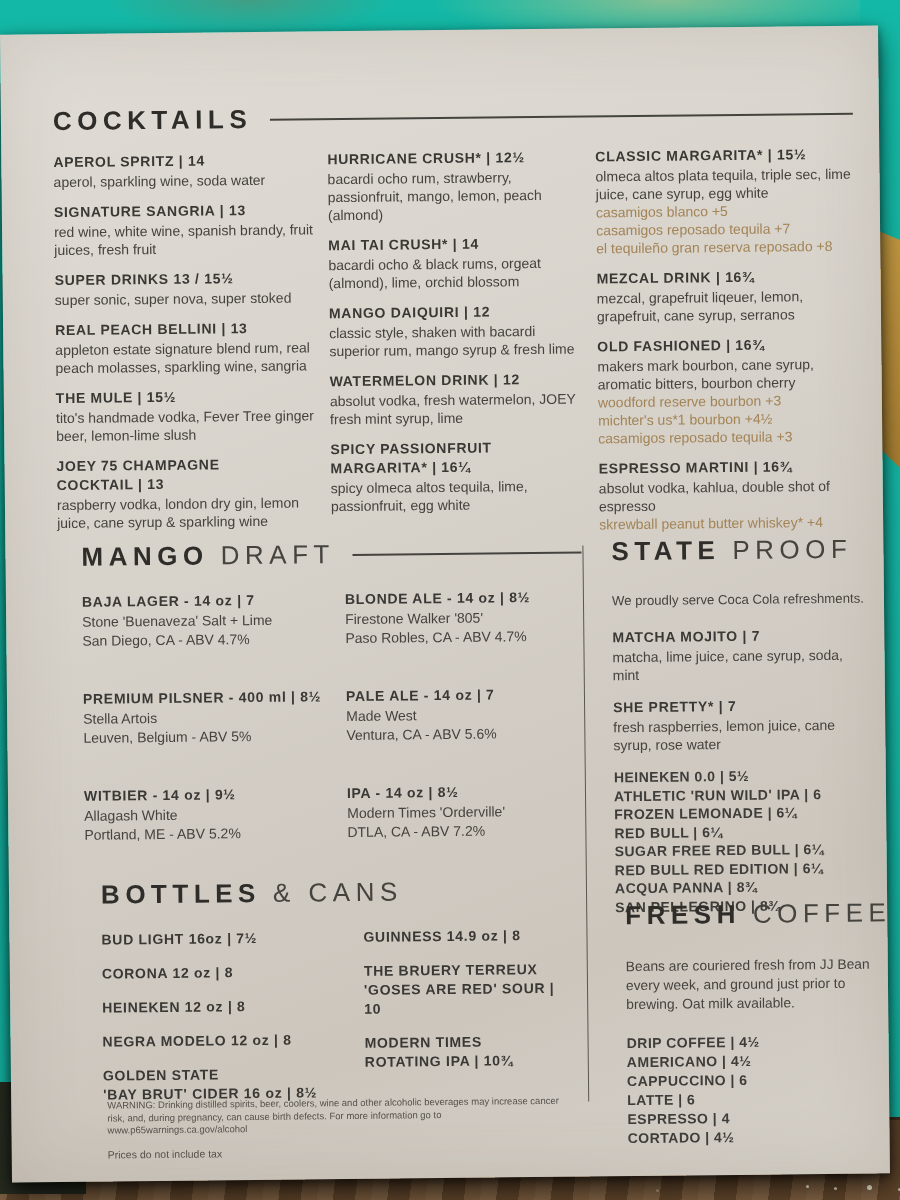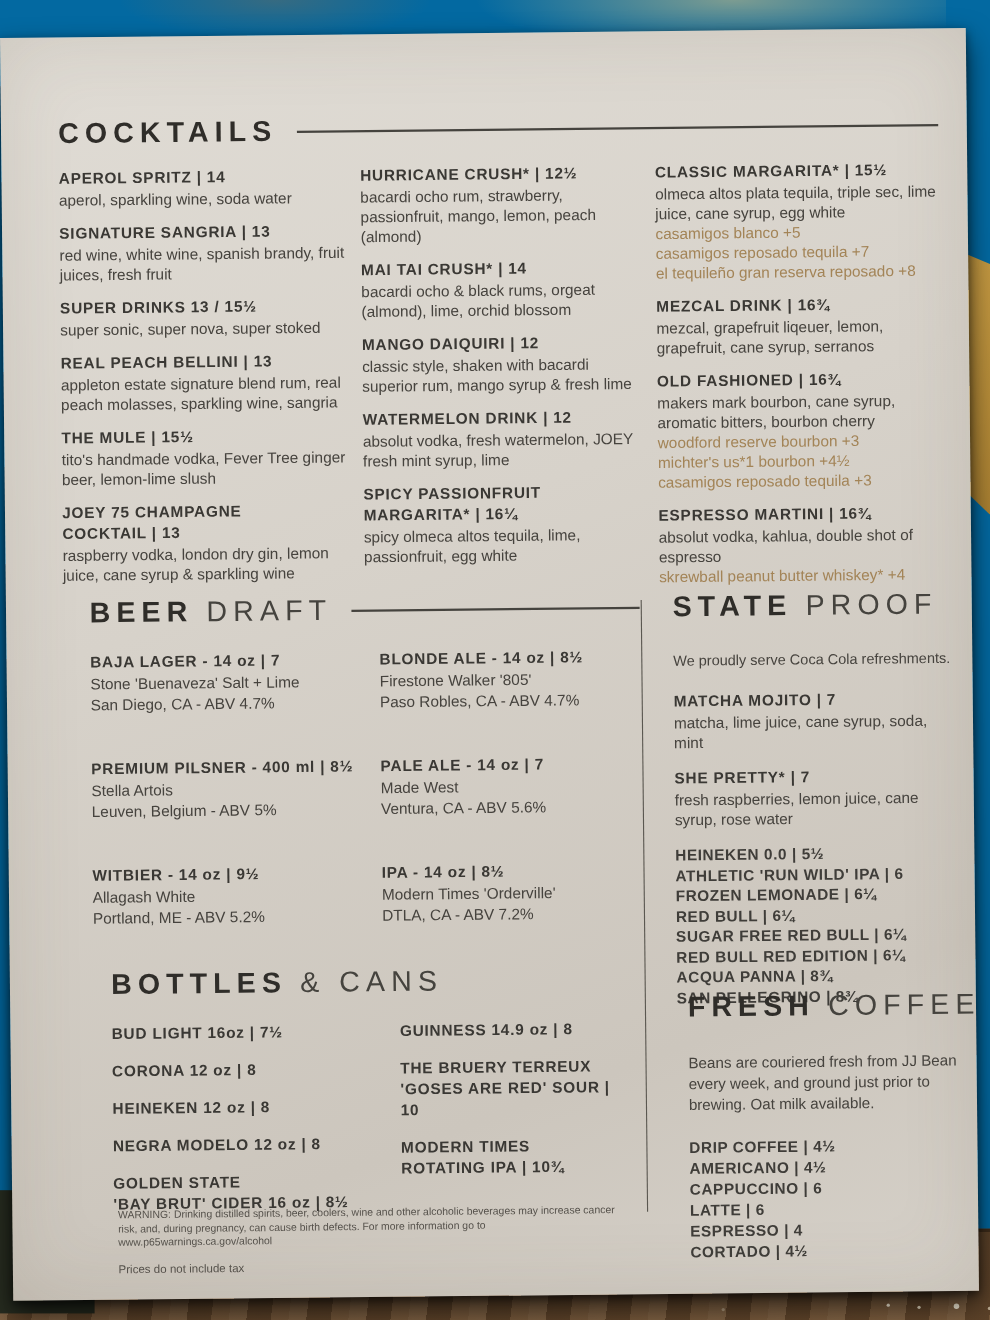--- a/index.html
+++ b/index.html
@@ -1,17 +1,17 @@
 <!DOCTYPE html>
 <html><head>
 <meta charset="utf-8">
 <style>
   html,body{margin:0;padding:0;}
   body{width:900px;height:1200px;overflow:hidden;background:#16130f;font-family:"Liberation Sans",sans-serif;}
-  #stage{position:relative;width:900px;height:1200px;background:#0369a1;overflow:hidden;}
+  #stage{position:relative;width:900px;height:1200px;background:#14b8a6;overflow:hidden;}
   .glow1{position:absolute;left:430px;top:0;width:430px;height:46px;background:radial-gradient(ellipse at 55% 0%,rgba(224,198,132,.55),rgba(224,198,132,0) 70%);}
   .glow2{position:absolute;left:110px;top:0;width:280px;height:34px;background:radial-gradient(ellipse at 50% 0%,rgba(150,110,70,.35),rgba(150,110,70,0) 72%);}
   .wood{position:absolute;left:0;bottom:0;width:900px;height:80px;background:#6e4f31;border-top:3px solid #3f2d1b;}
   .wood:before{content:"";position:absolute;inset:0;background:repeating-linear-gradient(97deg,rgba(255,244,220,.10) 0 16px,rgba(0,0,0,.16) 16px 38px,rgba(255,244,220,.06) 38px 54px);}
   .bench{position:absolute;left:0;bottom:6px;width:86px;height:112px;background:#272c20;}
   .gold-card{position:absolute;right:0;top:228px;width:44px;height:240px;background:linear-gradient(170deg,#c59a42,#aa8132);clip-path:polygon(35% 0,100% 5%,100% 100%,55% 92%,8% 55%);}
   .sparkle{position:absolute;left:806px;bottom:12px;width:3px;height:3px;border-radius:50%;background:rgba(255,246,222,.95);box-shadow:28px 2px 0 rgba(255,246,222,.8),62px 1px 0 1px rgba(255,250,230,.9),92px 3px 0 rgba(255,246,222,.6),-150px 4px 0 rgba(255,246,222,.35);}
   .page{position:absolute;left:6px;top:30px;width:878px;height:1148px;transform:rotate(-0.6deg);
     background:linear-gradient(160deg,#e0dcd5 0%,#d7d2ca 40%,#ccc6bd 78%,#d6d1c9 100%);
     box-shadow:0 12px 26px rgba(0,0,0,.65),0 3px 8px rgba(0,0,0,.5);color:#34322e;}
@@ -152,21 +152,21 @@
             <div class="ad">skrewball peanut butter whiskey* +4</div>
           </div>
         </div>
       </div>
     </div>
 
     <div class="vline"></div>
 
     <div class="sec" id="sec-beer">
       <div class="shead">
-        <span>BEER</span>
+        <span>MANGO</span>
         <span class="lt">DRAFT</span>
         <span class="rule"></span>
       </div>
       <div class="cols">
         <div class="bc1">
           <div class="it-beer">
             <div class="tt">BAJA LAGER - 14 oz | 7</div>
             <div class="ds">Stone 'Buenaveza' Salt + Lime</div>
             <div class="ds">San Diego, CA - ABV 4.7%</div>
           </div>

